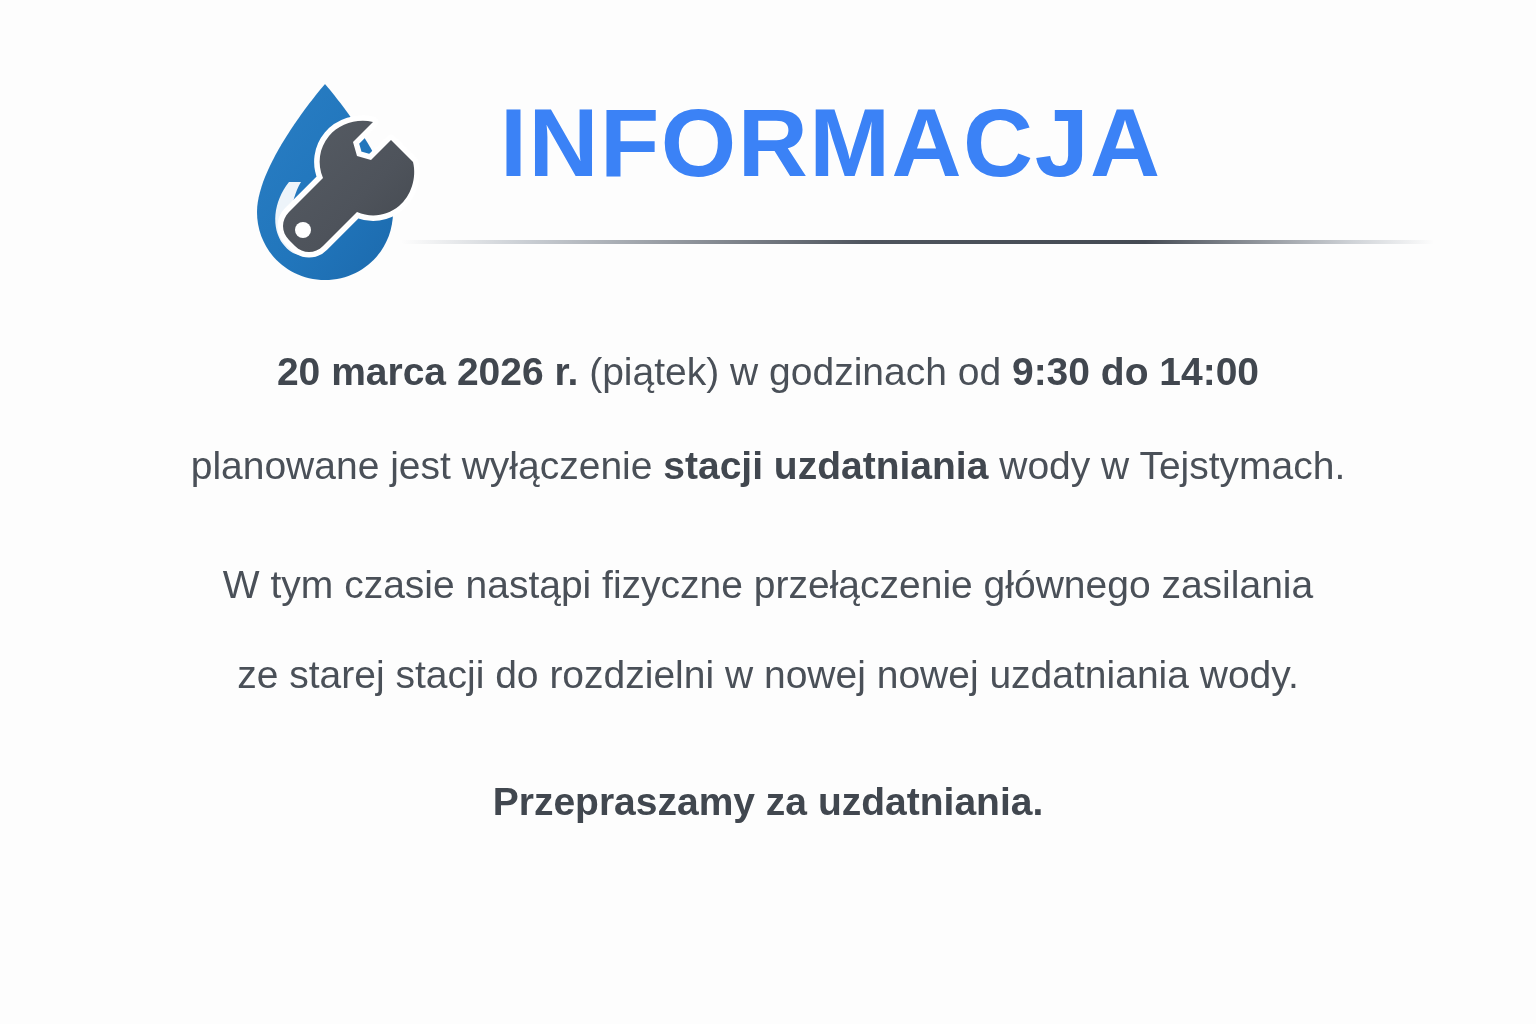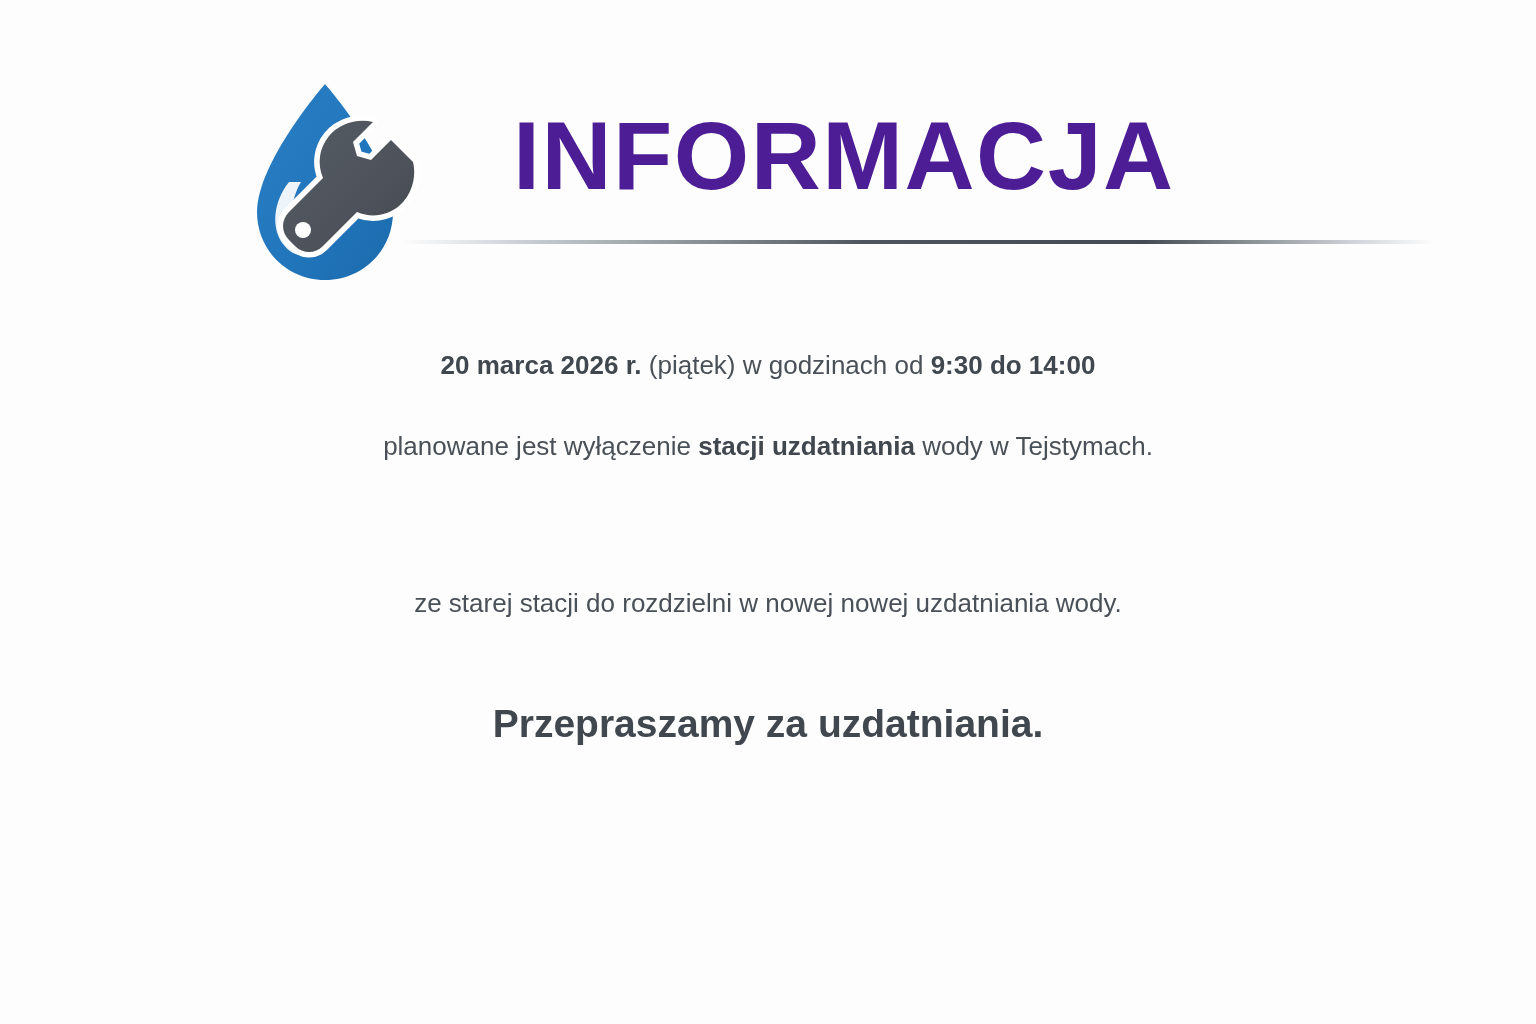--- a/index.html
+++ b/index.html
@@ -54,22 +54,22 @@
     width: 1000px;
     height: 190px;
   }
 
   .title-text {
     font-family: "Liberation Sans", "DejaVu Sans", sans-serif;
     font-size: 97px;
     font-weight: 600;
     letter-spacing: 1.5px;
     line-height: 1.06;
-    color: #4c1d95;
-    margin: 13px;
+    color: #3b82f6;
+    margin: 0;
     padding: 0;
     white-space: nowrap;
     text-shadow: 0 1px 0 rgba(255,255,255,0.6);
   }
 
   .title-rule {
     position: absolute;
     left: -99px;
     top: 148px;
     width: 1033px;
@@ -89,21 +89,21 @@
     position: absolute;
     left: 0;
     top: 352px;
     width: 1536px;
     text-align: center;
   }
 
   .para {
     margin: 0;
     padding: 0;
-    font-size: 26px;
+    font-size: 39px;
     line-height: 1.0;
     color: #4a5058;
     font-weight: 400;
     white-space: nowrap;
   }
 
   .para b, .para strong {
     font-weight: 700;
     color: #41474f;
   }
@@ -207,20 +207,21 @@
     </div>
 
     <div class="line-gap-md"></div>
 
     <div class="para">
       <span>planowane jest wyłączenie </span><b>stacji uzdatniania</b><span> wody w Tejstymach.</span>
     </div>
 
     <div class="block-gap"></div>
 
+    <div class="para">W tym czasie nastąpi fizyczne przełączenie głównego zasilania</div>
 
     <div class="line-gap-sm"></div>
 
     <div class="para">ze starej stacji do rozdzielni w nowej nowej uzdatniania wody.</div>
 
     <div class="block-gap-lg"></div>
 
     <div class="para closing">Przepraszamy za uzdatniania.</div>
 
   </div>

